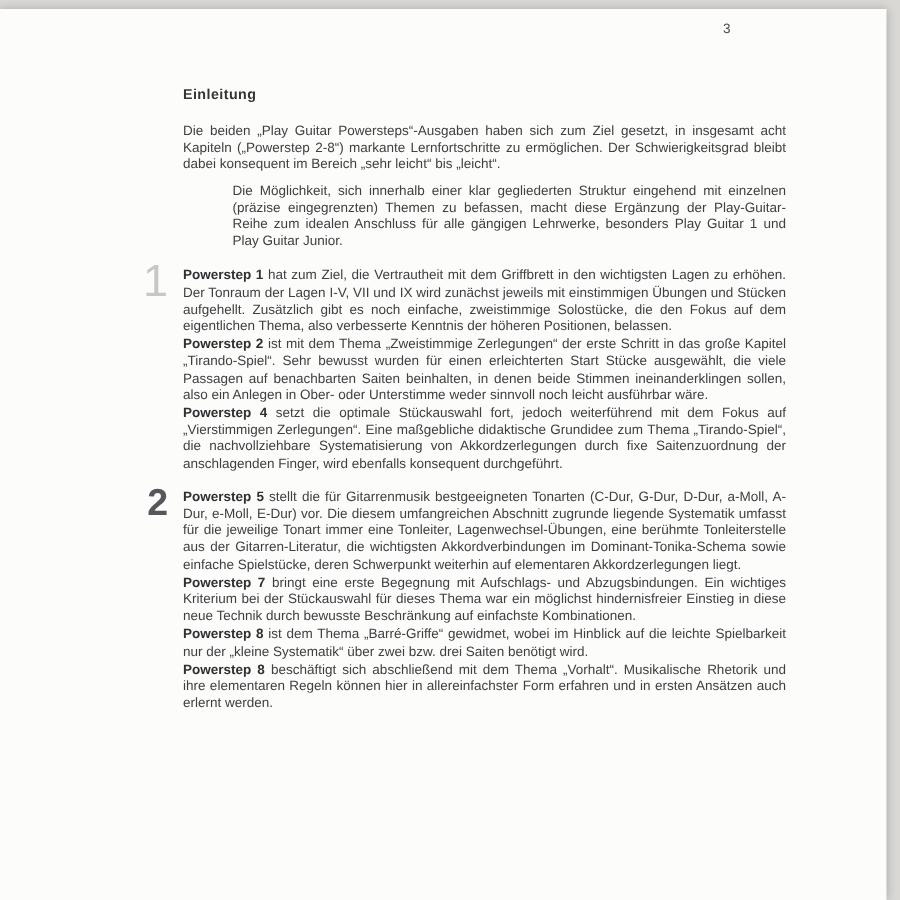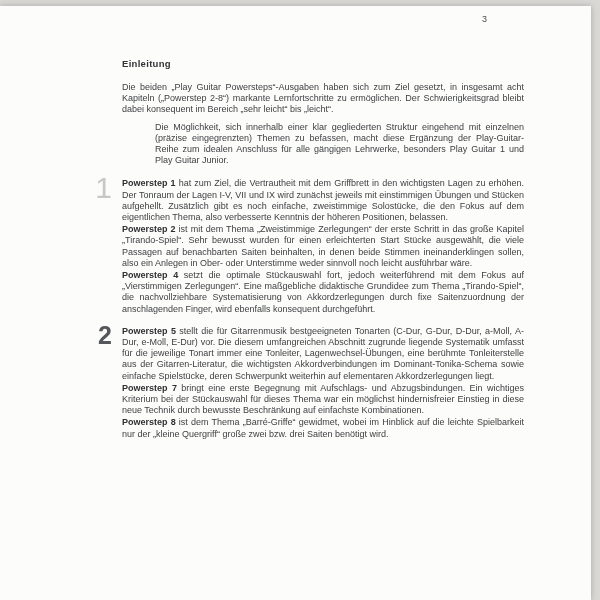--- a/index.html
+++ b/index.html
@@ -74,17 +74,18 @@
       <div class="numeral n1" style="color: rgb(198, 199, 199);">1</div>
       <p class="para step-para"><b class="lead">Powerstep 1</b><span> hat zum Ziel, die Vertrautheit mit dem Griffbrett in den wichtigsten Lagen zu erhöhen. Der Tonraum der Lagen I-V, VII und IX wird zunächst jeweils mit einstimmigen Übungen und Stücken aufgehellt. Zusätzlich gibt es noch einfache, zweistimmige Solostücke, die den Fokus auf dem eigentlichen Thema, also verbesserte Kenntnis der höheren Positionen, belassen.</span></p>
       <p class="para step-para"><b class="lead">Powerstep 2</b><span> ist mit dem Thema „Zweistimmige Zerlegungen“ der erste Schritt in das große Kapitel „Tirando-Spiel“. Sehr bewusst wurden für einen erleichterten Start Stücke ausgewählt, die viele Passagen auf benachbarten Saiten beinhalten, in denen beide Stimmen ineinanderklingen sollen, also ein Anlegen in Ober- oder Unterstimme weder sinnvoll noch leicht ausführbar wäre.</span></p>
       <p class="para step-para"><b class="lead">Powerstep 4</b><span> setzt die optimale Stückauswahl fort, jedoch weiterführend mit dem Fokus auf „Vierstimmigen Zerlegungen“. Eine maßgebliche didaktische Grundidee zum Thema „Tirando-Spiel“, die nachvollziehbare Systematisierung von Akkordzerlegungen durch fixe Saitenzuordnung der anschlagenden Finger, wird ebenfalls konsequent durchgeführt.</span></p>
     </section>
 
     <section class="step-section">
       <div class="numeral n2" style="color: rgb(86, 87, 90);">2</div>
       <p class="para step-para"><b class="lead">Powerstep 5</b><span> stellt die für Gitarrenmusik bestgeeigneten Tonarten (C-Dur, G-Dur, D-Dur, a-Moll, A-Dur, e-Moll, E-Dur) vor. Die diesem umfangreichen Abschnitt zugrunde liegende Systematik umfasst für die jeweilige Tonart immer eine Tonleiter, Lagenwechsel-Übungen, eine berühmte Tonleiterstelle aus der Gitarren-Literatur, die wichtigsten Akkordverbindungen im Dominant-Tonika-Schema sowie einfache Spielstücke, deren Schwerpunkt weiterhin auf elementaren Akkordzerlegungen liegt.</span></p>
       <p class="para step-para"><b class="lead">Powerstep 7</b><span> bringt eine erste Begegnung mit Aufschlags- und Abzugsbindungen. Ein wichtiges Kriterium bei der Stückauswahl für dieses Thema war ein möglichst hindernisfreier Einstieg in diese neue Technik durch bewusste Beschränkung auf einfachste Kombinationen.</span></p>
-      <p class="para step-para"><b class="lead">Powerstep 8</b><span> ist dem Thema „Barré-Griffe“ gewidmet, wobei im Hinblick auf die leichte Spielbarkeit nur der „kleine Quergriff“ große zwei bzw. drei Saiten benötigt wird.</span></p>
+      <p class="para step-para"><b class="lead">Powerstep 8</b><span> ist dem Thema „Barré-Griffe“ gewidmet, wobei im Hinblick auf die leichte Spielbarkeit nur der „kleine Systematik“ über zwei bzw. drei Saiten benötigt wird.</span></p>
+      <p class="para step-para"><b class="lead">Powerstep 8</b><span> beschäftigt sich abschließend mit dem Thema „Vorhalt“. Musikalische Rhetorik und ihre elementaren Regeln können hier in allereinfachster Form erfahren und in ersten Ansätzen auch erlernt werden.</span></p>
     </section>
 
   </div>
 </div>
 
 </body></html>

